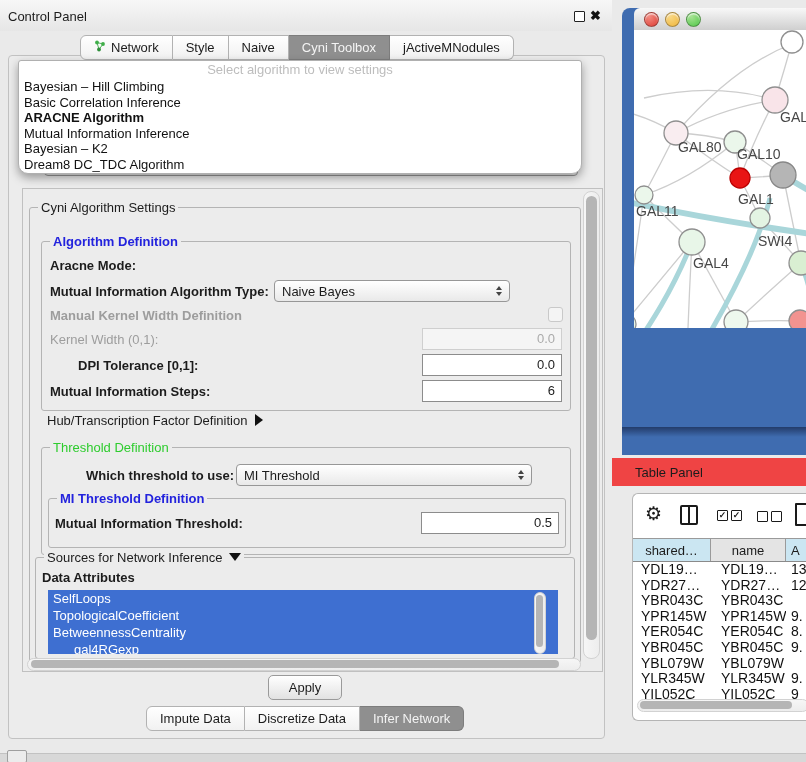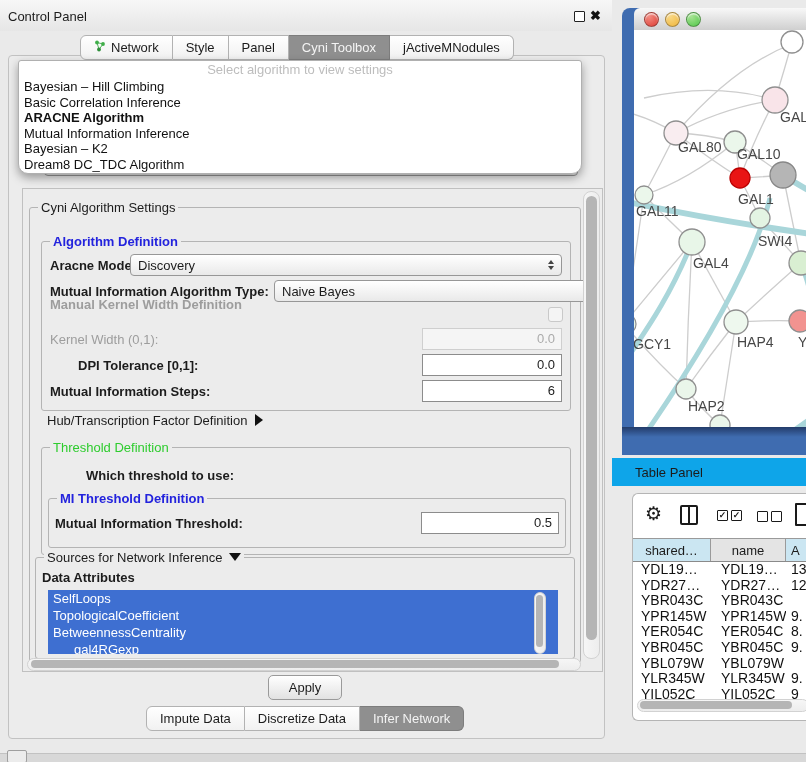--- a/index.html
+++ b/index.html
@@ -62,23 +62,23 @@
   .hthumb{position:absolute;background:#b5b5b5;border-radius:6px;}
   .btn{position:absolute;display:flex;align-items:center;justify-content:center;border:1px solid #9a9a9a;border-radius:5px;
        background:linear-gradient(#ffffff,#e2e2e2);font-size:13px;}
   
   .net-frame{left:622px;top:8px;width:184px;height:447px;background:#3f6cb0;border-radius:8px 0 0 0;}
   .net-frame .shade{position:absolute;left:0;top:419px;width:184px;height:10px;
                     background:linear-gradient(rgba(0,0,20,.45),rgba(0,0,20,0));}
   .net-titlebar{left:634px;top:8px;width:172px;height:22px;background:linear-gradient(#f8f8f8,#cfcfcf);
                 border-radius:6px 0 0 0;display:flex;align-items:center;gap:6px;padding-left:10px;box-sizing:border-box;}
   .tl{width:13px;height:13px;border-radius:50%;border:1px solid rgba(0,0,0,.3);box-shadow:inset 0 1.5px 1.5px rgba(255,255,255,.75);}
-  .net-canvas{left:634px;top:30px;width:172px;height:397px;background:#fff;overflow:hidden;}
-  
-  .tp-titlebar{left:612px;top:458px;width:194px;height:28px;background:#0ea5e9;}
+  .net-canvas{left:634px;top:30px;width:172px;height:298px;background:#fff;overflow:hidden;}
+  
+  .tp-titlebar{left:612px;top:458px;width:194px;height:28px;background:#ef4444;}
   .tp-title{left:23px;top:7px;font-size:13px;}
   .tp-card{left:632px;top:493px;width:174px;height:226px;background:#fff;border:1px solid #b5b5b5;
            border-right:none;border-radius:6px 0 0 6px;overflow:hidden;}
   .gear{position:absolute;font-size:19px;color:#1a1a1a;line-height:19px;}
   .splitcol{position:absolute;width:14px;height:16px;border:2px solid #1a1a1a;border-radius:2px;}
   .splitcol:after{content:"";position:absolute;left:5.5px;top:0;width:2px;height:16px;background:#1a1a1a;}
   .cbx{position:absolute;width:9px;height:9px;border:1.5px solid #1a1a1a;border-radius:1px;font-size:9px;line-height:9px;
        text-align:center;color:#1a1a1a;font-weight:bold;}
   .pageic{position:absolute;width:15px;height:19px;border:2px solid #1a1a1a;border-radius:1px;background:#fff;}
   .thead{position:absolute;display:flex;height:24px;border-top:1px solid #9a9a9a;border-bottom:1px solid #8a8a8a;
@@ -109,21 +109,21 @@
             <circle cx="3" cy="2.5" r="1.9" fill="#3fae49"></circle>
             <circle cx="9" cy="4" r="1.9" fill="#3fae49"></circle>
             <circle cx="5" cy="9.5" r="1.9" fill="#2e8f3a"></circle>
           </svg></span>
         <span>Network</span>
       </div>
       <div class="tab">
         <span>Style</span>
       </div>
       <div class="tab">
-        <span>Panel</span>
+        <span>Naive</span>
       </div>
       <div class="tab sel">
         <span>Cyni Toolbox</span>
       </div>
       <div class="tab">
         <span>jActiveMNodules</span>
       </div>
     </div>
 
   <div class="abs cp-panel"></div>
@@ -151,58 +151,58 @@
   <div class="abs scrollpane">
 
     <div class="group" style="left:6px;top:18px;width:550px;height:454px;">
       <span class="legend">Cyni Algorithm Settings</span>
     </div>
 
     <div class="group" style="left:18px;top:52px;width:528px;height:168px;">
       <span class="legend blue">Algorithm Definition</span>
 
       <div class="abs lbl b" style="left:8px;top:16px;">Aracne Mode:</div>
-      <div class="combo" style="left:88px;top:12px;width:432px;">
-        <span class="val">Discovery</span>
-        <span class="spin">
-            <i class="up"></i>
-            <i class="dn"></i>
-          </span>
-      </div>
 
       <div class="abs lbl b" style="left:8px;top:42px;">Mutual Information Algorithm Type:</div>
-      <div class="combo" style="left:232px;top:38px;width:324px;gap:12px;">
+      <div class="combo" style="left:232px;top:38px;width:236px;gap:12px;">
         <span class="val">Naive Bayes</span>
         <span class="spin">
             <i class="up"></i>
             <i class="dn"></i>
           </span>
       </div>
 
-      <div class="abs lbl b dis" style="left:8px;top:55px;">Manual Kernel Width Definition</div>
+      <div class="abs lbl b dis" style="left:8px;top:66px;">Manual Kernel Width Definition</div>
       <div class="checkbox" style="left:506px;top:65px;"></div>
 
       <div class="abs lbl dis" style="left:8px;top:90px;">Kernel Width (0,1):</div>
       <div class="tfield off" style="left:380px;top:86px;width:140px;">0.0</div>
 
       <div class="abs lbl b" style="left:8px;top:116px;padding-left:28px;">DPI Tolerance [0,1]:</div>
       <div class="tfield" style="left:380px;top:112px;width:140px;">0.0</div>
 
       <div class="abs lbl b" style="left:8px;top:142px;">Mutual Information Steps:</div>
       <div class="tfield" style="left:380px;top:138px;width:140px;">6</div>
     </div>
 
     <div class="abs lbl" style="left:24px;top:224px;">
       <span>Hub/Transcription Factor Definition</span><span class="tri-right"></span>
     </div>
 
     <div class="group" style="left:18px;top:258px;width:528px;height:106px;">
       <span class="legend green">Threshold Definition</span>
 
       <div class="abs lbl b" style="left:44px;top:20px;">Which threshold to use:</div>
+      <div class="combo" style="left:194px;top:16px;width:296px;">
+        <span class="val">MI Threshold</span>
+        <span class="spin">
+            <i class="up"></i>
+            <i class="dn"></i>
+          </span>
+      </div>
 
       <div class="group" style="left:6px;top:50px;width:516px;height:48px;">
         <span class="legend blue">MI Threshold Definition</span>
         <div class="abs lbl b" style="left:6px;top:17px;">Mutual Information Threshold:</div>
         <div class="tfield" style="left:372px;top:13px;width:138px;">0.5</div>
       </div>
     </div>
 
     <div class="group" style="left:12px;top:368px;width:538px;height:100px;">
       <span class="legend"><span>Sources for Network Inference</span><span class="tri-down"></span></span>

